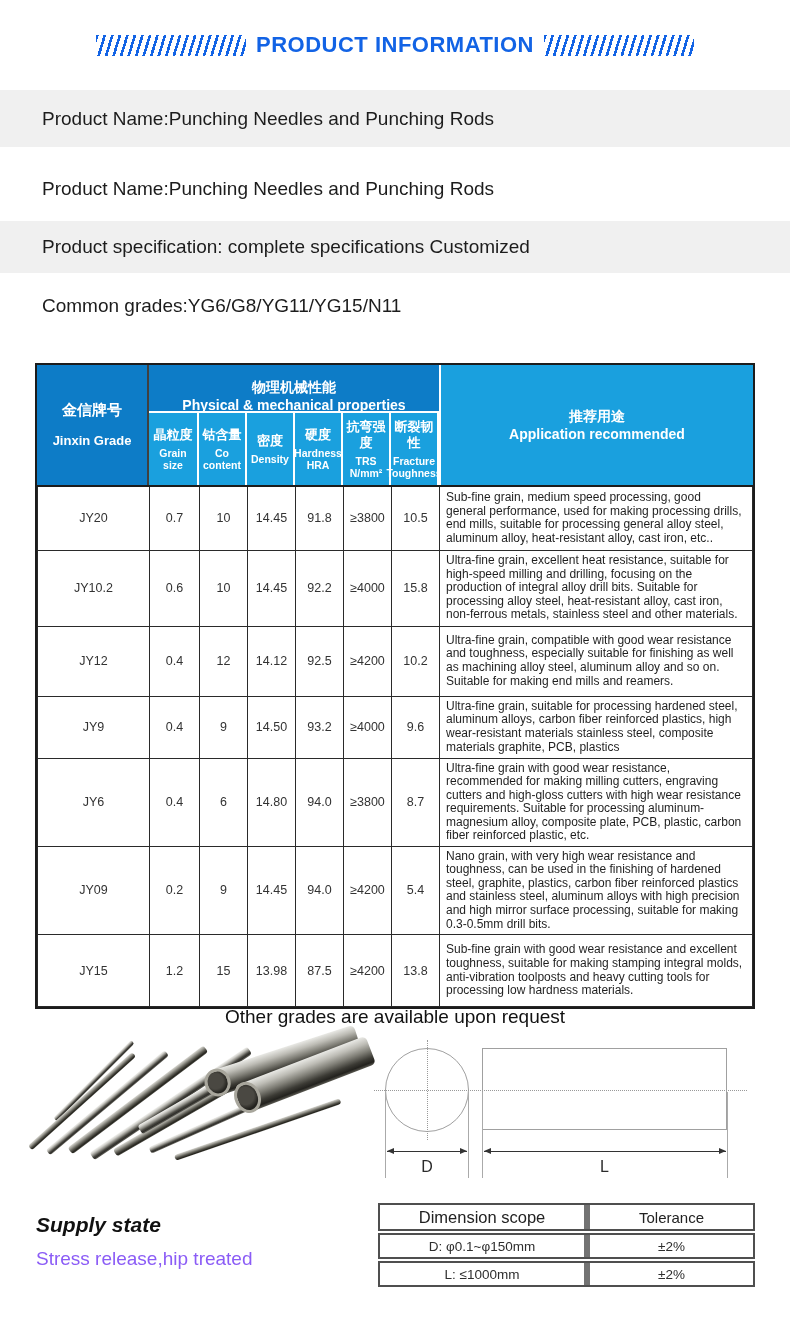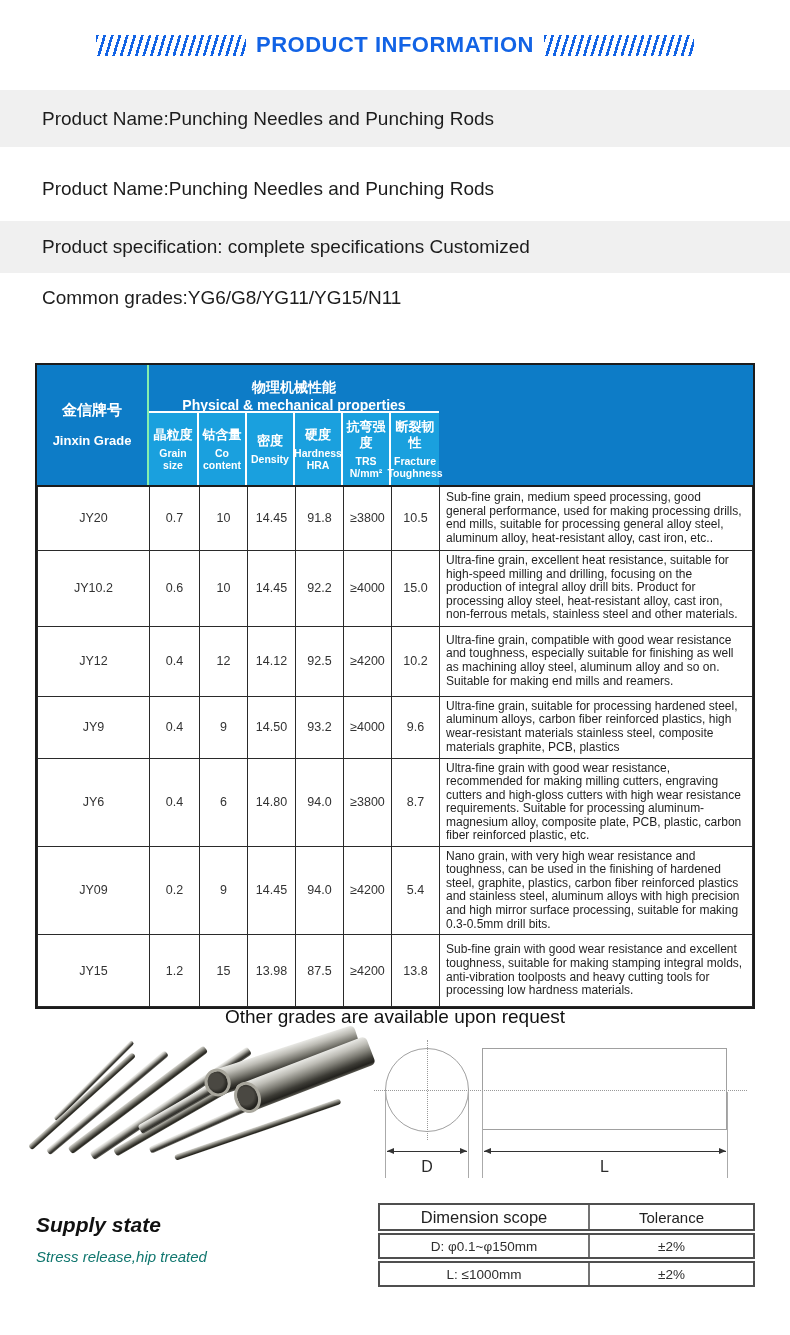--- a/index.html
+++ b/index.html
@@ -13,31 +13,31 @@
   .hatch { width:150px; height:21px;
            background:repeating-linear-gradient(107deg,#1263e5 0,#1263e5 2.6px,transparent 2.6px,transparent 7.2px); }
 
   
   .info-bar { position:absolute; left:0; width:100%; display:flex; align-items:center;
               padding-left:42px; font-size:19px; color:#1c1c1c; }
   .info-bar.shaded { background:#f0f0f0; }
   .bar1 { top:90px;  height:57px; }
   .bar2 { top:160px; height:57px; }
   .bar3 { top:221px; height:52px; }
-  .bar4 { top:274px; height:48px; }
+  .bar4 { top:282px; height:48px; }
 
   
   .grade-table { position:absolute; left:35px; top:363px; width:720px; border:2px solid #1c1c1c; background:#fff; }
   .gt-header { display:grid; grid-template-columns:112px 50px 48px 48px 48px 48px 48px 1fr;
                grid-template-rows:46px 74px; background:#0d7cc7; }
   .gt-header .cell { display:flex; flex-direction:column; align-items:center; justify-content:center;
                      color:#fff; text-align:center; padding:2px 1px; }
   .c-dark { background:#0d7cc7; }
   .c-light { background:#1aa0de; }
-  .grade-head { grid-column:1; grid-row:1/3; border-right:2px solid #86efac;gap:12px; }
+  .grade-head { grid-column:1; grid-row:1/3; border-right:2px solid #404040;gap:12px; }
   .props-head { grid-column:2/8; grid-row:1;margin-top:16px; }
   .app-head { grid-column:8; grid-row:1/3; border-left:2px solid #fff; }
   .sub { grid-row:2; border-top:2px solid #fff; border-right:2px solid #fff; }
   .sub:last-of-type { border-right:none; }
   .zh { font-size:14px; font-weight:bold; line-height:1.2; }
   .en { font-size:14px; font-weight:bold; line-height:1.15; margin-top:2px; }
   .sub .zh { font-size:13px; }
   .sub .en { font-size:10.5px; margin-top:4px; }
   .grade-head .zh { font-size:15px; }
   .grade-head .en { font-size:13px; margin-top:3px; }
@@ -79,30 +79,30 @@
   .arrow .ah-r { right:0; border-left:7px solid #333; }
   .d-arrow { left:387px; width:80px; }
   .l-arrow { left:484px; width:242px; }
   .dim-label { position:absolute; top:1158px; text-align:center; font-size:16px; color:#2b2b2b; }
   .d-label { left:385px; width:84px; }
   .l-label { left:482px; width:245px; }
 
   
   .dim-table { position:absolute; left:378px; top:1203px; width:377px; }
   .dim-row { display:flex; border:2px solid #4f4f4f; margin-bottom:2px; background:#fff; }
-  .dim-row .c1 { width:210px; border-right:2px solid #737373; display:flex; align-items:center; justify-content:center; }
+  .dim-row .c1 { width:210px; border-right:6px solid #737373; display:flex; align-items:center; justify-content:center; }
   .dim-row .c2 { flex:1; display:flex; align-items:center; justify-content:center; }
   .dim-head { height:28px; }
   .dim-head .c1 { font-size:16.5px; color:#222; }
   .dim-head .c2 { font-size:15px; color:#222; }
   .dim-data { height:26px; font-size:13.5px; color:#2e2e2e; }
 
   
   .supply-title { position:absolute; left:36px; top:1213px; font-size:21px; font-weight:bold; font-style:italic; color:#111; }
-  .supply-text  { position:absolute; left:36px; top:1248px; font-size:15px; color:#0f766e;font-style:italic; }
+  .supply-text  { position:absolute; left:36px; top:1248px; font-size:19px; color:#8b5cf6; }
 </style>
 </head>
 <body>
 
 <div class="page">
 
   <div class="title-row">
     <span class="hatch"></span>
     <h1 class="page-title">PRODUCT INFORMATION</h1>
     <span class="hatch"></span>
@@ -147,20 +147,24 @@
         <div class="zh">硬度</div>
         <div class="en">Hardness HRA</div>
       </div>
       <div class="cell c-light sub">
         <div class="zh">抗弯强度</div>
         <div class="en">TRS N/mm²</div>
       </div>
       <div class="cell c-light sub">
         <div class="zh">断裂韧性</div>
         <div class="en">Fracture Toughness</div>
+      </div>
+      <div class="cell c-light app-head">
+        <div class="zh">推荐用途</div>
+        <div class="en">Application recommended</div>
       </div>
     </div>
 
     <table class="gt-body">
       <colgroup>
         <col style="width:112px">
           <col style="width:50px">
           <col style="width:48px">
           <col style="width:48px">
         <col style="width:48px">
@@ -179,22 +183,22 @@
           <td class="num">10.5</td>
           <td class="app">Sub-fine grain, medium speed processing, good general performance, used for making processing drills, end mills, suitable for processing general alloy steel, aluminum alloy, heat-resistant alloy, cast iron, etc..</td>
         </tr>
         <tr class="r1">
           <td class="num">JY10.2</td>
           <td class="num">0.6</td>
           <td class="num">10</td>
           <td class="num">14.45</td>
           <td class="num">92.2</td>
           <td class="num">≥4000</td>
-          <td class="num">15.0</td>
-          <td class="app">Ultra-fine grain, excellent heat resistance, suitable for high-speed milling and drilling, focusing on the production of integral alloy drill bits. Product for processing alloy steel, heat-resistant alloy, cast iron, non-ferrous metals, stainless steel and other materials.</td>
+          <td class="num">15.8</td>
+          <td class="app">Ultra-fine grain, excellent heat resistance, suitable for high-speed milling and drilling, focusing on the production of integral alloy drill bits. Suitable for processing alloy steel, heat-resistant alloy, cast iron, non-ferrous metals, stainless steel and other materials.</td>
         </tr>
         <tr class="r2">
           <td class="num">JY12</td>
           <td class="num">0.4</td>
           <td class="num">12</td>
           <td class="num">14.12</td>
           <td class="num">92.5</td>
           <td class="num">≥4200</td>
           <td class="num">10.2</td>
           <td class="app">Ultra-fine grain, compatible with good wear resistance and toughness, especially suitable for finishing as well as machining alloy steel, aluminum alloy and so on. Suitable for making end mills and reamers.</td>

